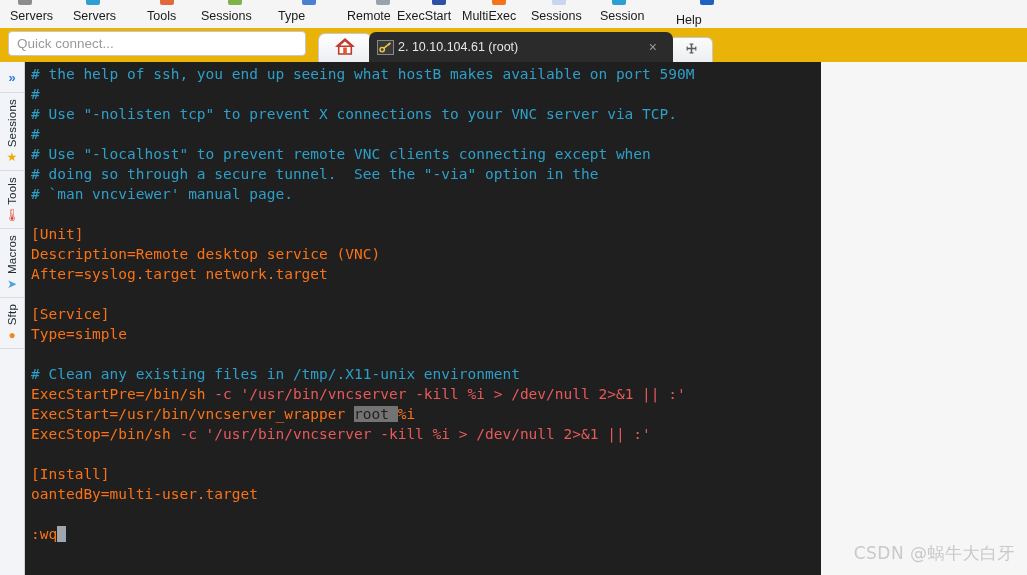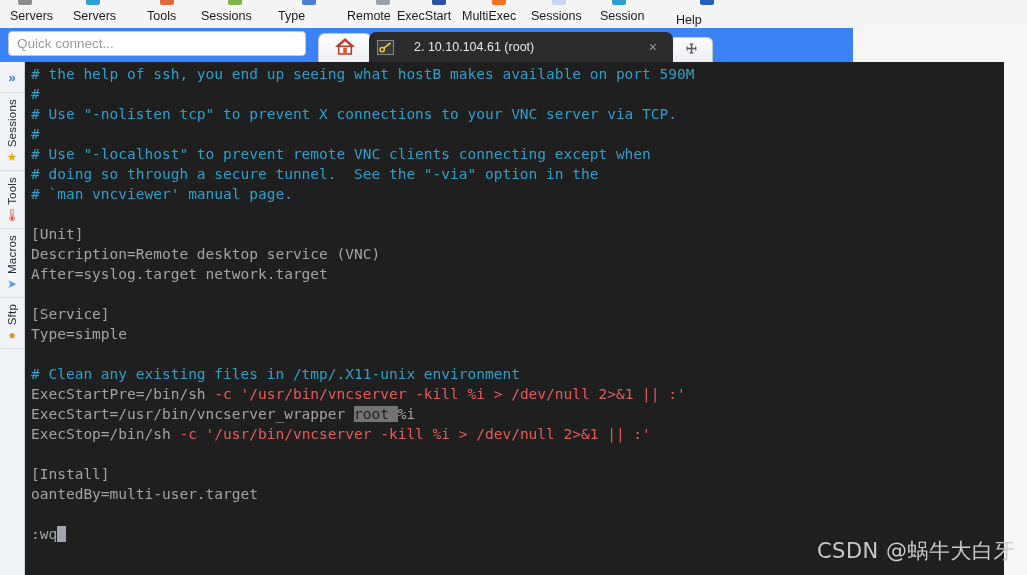--- a/index.html
+++ b/index.html
@@ -40,22 +40,22 @@
     color: #1a1a1a;
     padding: 0 0;
     line-height: 23px;
     white-space: nowrap;
     cursor: default;
   }
 
   
   .tabrow {
     position: absolute; left: 0; top: 28px;
-    width: 853px; height: 34px;
-    background: #3b82f6;
+    width: 1027px; height: 34px;
+    background: #eab308;
   }
   .quick-connect {
     position: absolute; left: 8px; top: 3px;
     width: 298px; height: 25px;
     background: #ffffff;
     border: 1px solid #c6c6c6;
     border-radius: 4px;
     box-sizing: border-box;
     font-size: 13.5px;
     color: #9a9a9a;
@@ -79,21 +79,20 @@
     position: relative; z-index: 1;
   }
   .tab-active {
     min-width: 290px; height: 30px;
     background: #2b2b2b;
     border-radius: 7px 7px 0 0;
     display: flex; align-items: center;
     padding: 0 6px 0 8px;
     position: relative; z-index: 3;
     color: #e8e8e8;
-    gap: 16px;
   }
   .tab-active .tab-ic {
     width: 17px; height: 15px;
     background: #3a3a3a;
     border: 1px solid #888;
     box-sizing: border-box;
     margin-right: 4px;
     display: flex; align-items: center; justify-content: center;
     flex: none;
   }
@@ -149,41 +148,41 @@
     color: #22292f;
     letter-spacing: 0.2px;
     margin-bottom: 4px;
     white-space: nowrap;
   }
   .sb-icon { font-size: 12px; line-height: 13px; }
 
   
   .terminal {
     position: absolute; left: 25px; top: 62px;
-    width: 979px; height: 513px;
+    width: 796px; height: 513px;
     background: #1f1f1f;
     overflow: hidden;
     font-family: "DejaVu Sans Mono", monospace;
     font-size: 14.5px;
     line-height: 20px;
     padding: 2px 0 0 6px;
     box-sizing: border-box;
     white-space: pre;
   }
   .tline { height: 20px; }
   .c-cyan   { color: #2e9fc9; }
-  .c-white  { color: #a3a3a3; }
+  .c-white  { color: #f97316; }
   .c-red    { color: #e8595a; }
   .sel      { background: #737373; color: #1f1f1f; }
   .cursor   { background: #9fa6ae; color: #1f1f1f; }
 
   .watermark {
     position: absolute; right: 12px; bottom: 10px;
     color: #c9c9c9;
-    font-size: 21px;
+    font-size: 17px;
     font-family: "DejaVu Sans", sans-serif;
     letter-spacing: 0.5px;
     pointer-events: none;
     margin-top: 17px;
   }
 </style>
 </head>
 <body>
 
 <div id="app">

